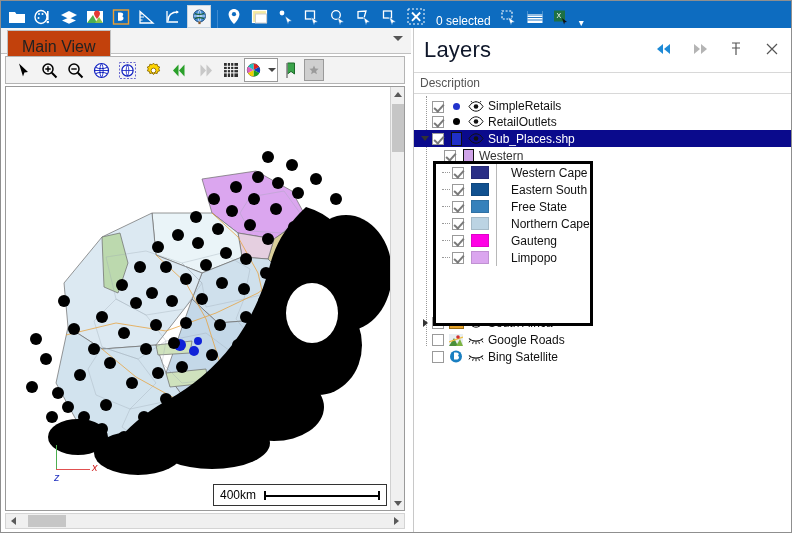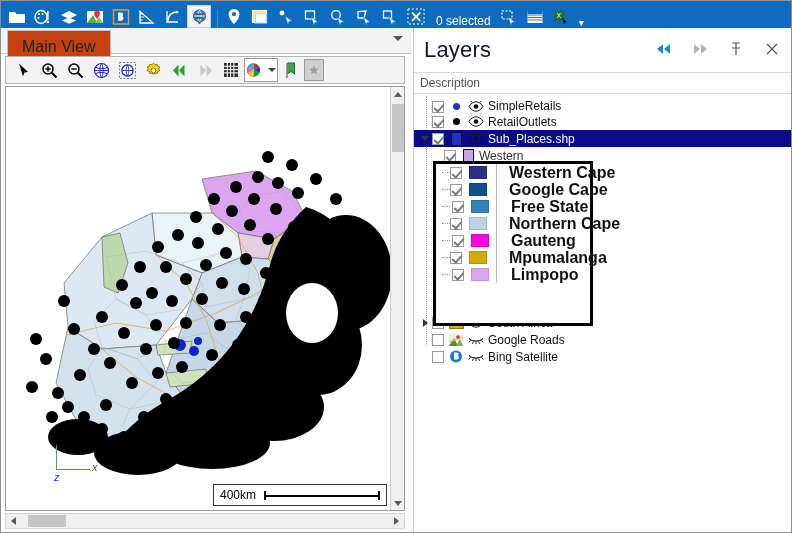--- a/index.html
+++ b/index.html
@@ -138,21 +138,21 @@
   
   .legendbox{
     position:absolute;left:432px;top:160px;width:160px;height:165px;
     background:#fff;border:3px solid #000;box-sizing:border-box;z-index:30;
   }
   .lg-row{height:17px;display:flex;align-items:center;padding-left:4px;position:relative;}
   .lg-dash{width:12px;height:17px;display:flex;align-items:center;}
   .lg-dash::before{content:"";display:block;width:8px;height:1px;border-top:1px dotted #999;margin-left:2px;}
   .lg-swatch{width:18px;height:13px;flex:0 0 auto;margin-left:3px;border:1px solid rgba(0,0,0,.12);box-sizing:border-box;}
   .lg-divider{position:absolute;left:60px;top:0;bottom:0;width:1px;background:#b8b8b8;}
-  .lg-label{margin-left:22px;font-size:16px;color:#111;white-space:nowrap;font-weight:bold;}
+  .lg-label{margin-left:22px;font-size:12px;color:#111;white-space:nowrap;}
 
   
   .folder{width:15px;height:12px;background:#e6a32a;border:1px solid #9a6d12;box-sizing:border-box;position:relative;}
   .folder::before{content:"";position:absolute;left:0;top:-3px;width:6px;height:3px;background:#e6a32a;border:1px solid #9a6d12;border-bottom:none;box-sizing:border-box;}
 </style>
 </head>
 <body>
 
 <div class="app">
 
@@ -765,21 +765,21 @@
       <span class="cbox on"></span>
       <span class="lg-swatch" style="background:#2b2f86"></span>
       <span class="lg-divider"></span>
       <span class="lg-label">Western Cape</span>
     </div>
     <div class="lg-row">
       <span class="lg-dash"></span>
       <span class="cbox on"></span>
       <span class="lg-swatch" style="background:#10508f"></span>
       <span class="lg-divider"></span>
-      <span class="lg-label">Google Cape</span>
+      <span class="lg-label">Eastern South</span>
     </div>
     <div class="lg-row">
       <span class="lg-dash"></span>
       <span class="cbox on"></span>
       <span class="lg-swatch" style="background:#3681bb"></span>
       <span class="lg-divider"></span>
       <span class="lg-label">Free State</span>
     </div>
     <div class="lg-row">
       <span class="lg-dash"></span>
@@ -791,26 +791,19 @@
     <div class="lg-row">
       <span class="lg-dash"></span>
       <span class="cbox on"></span>
       <span class="lg-swatch" style="background:#ff00e5"></span>
       <span class="lg-divider"></span>
       <span class="lg-label">Gauteng</span>
     </div>
     <div class="lg-row">
       <span class="lg-dash"></span>
       <span class="cbox on"></span>
-      <span class="lg-swatch" style="background:#d2aa06"></span>
-      <span class="lg-divider"></span>
-      <span class="lg-label">Mpumalanga</span>
-    </div>
-    <div class="lg-row">
-      <span class="lg-dash"></span>
-      <span class="cbox on"></span>
       <span class="lg-swatch" style="background:#dba6ef"></span>
       <span class="lg-divider"></span>
       <span class="lg-label">Limpopo</span>
     </div>
   </div>
 
 </div>
 
 </body></html>

